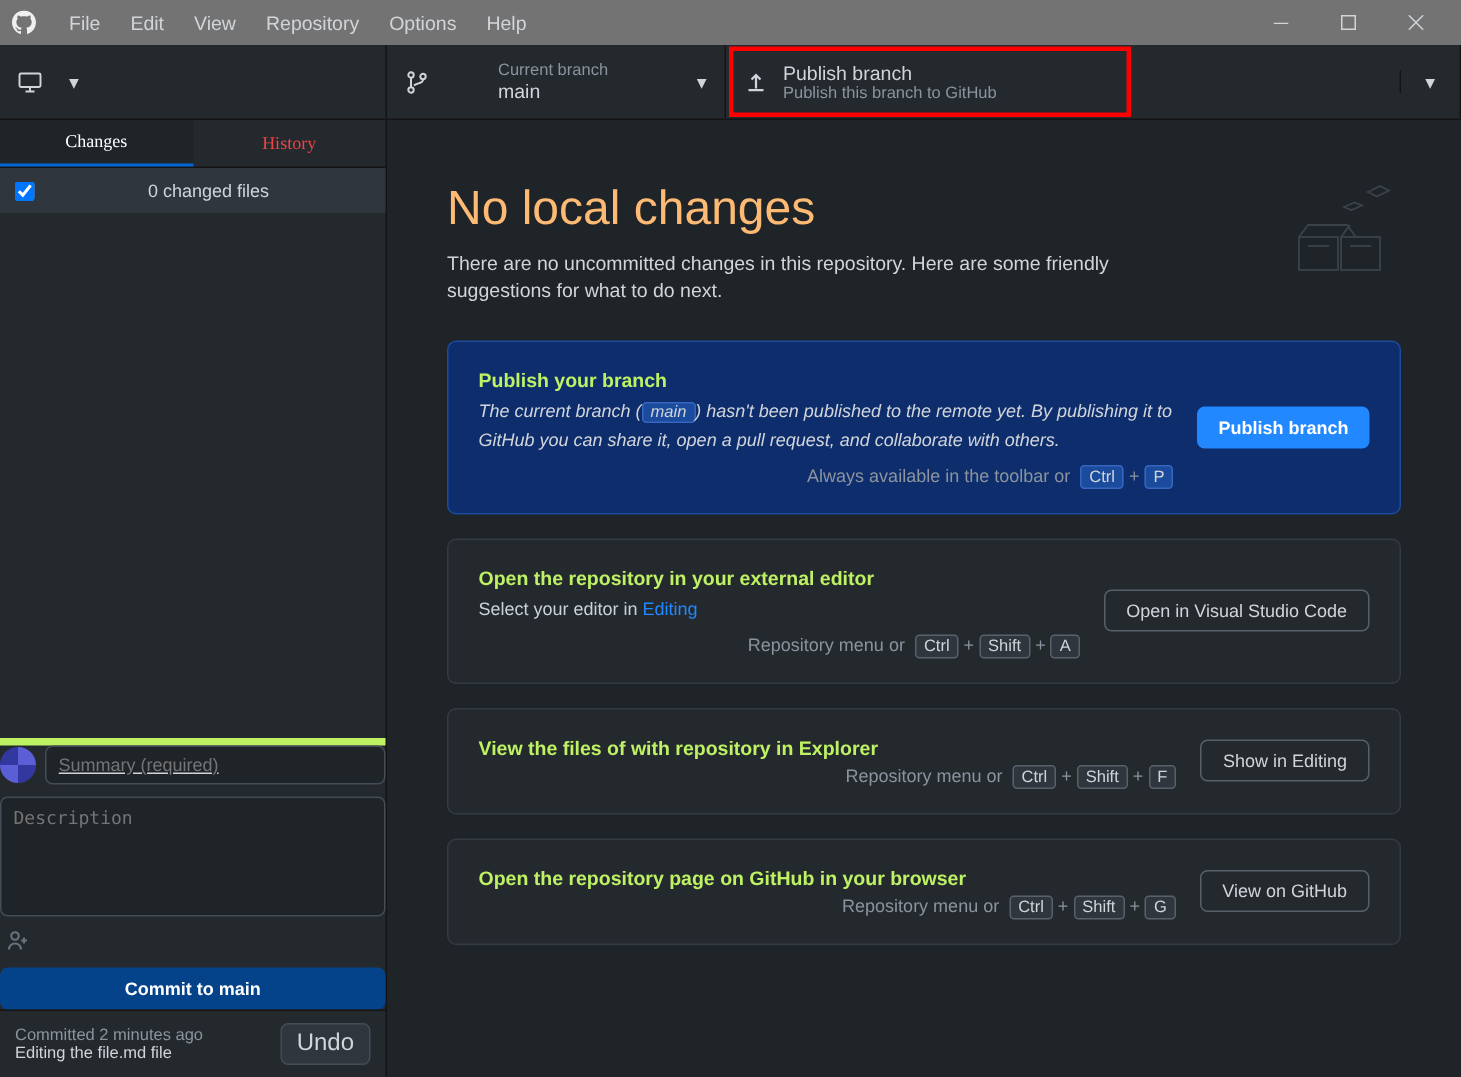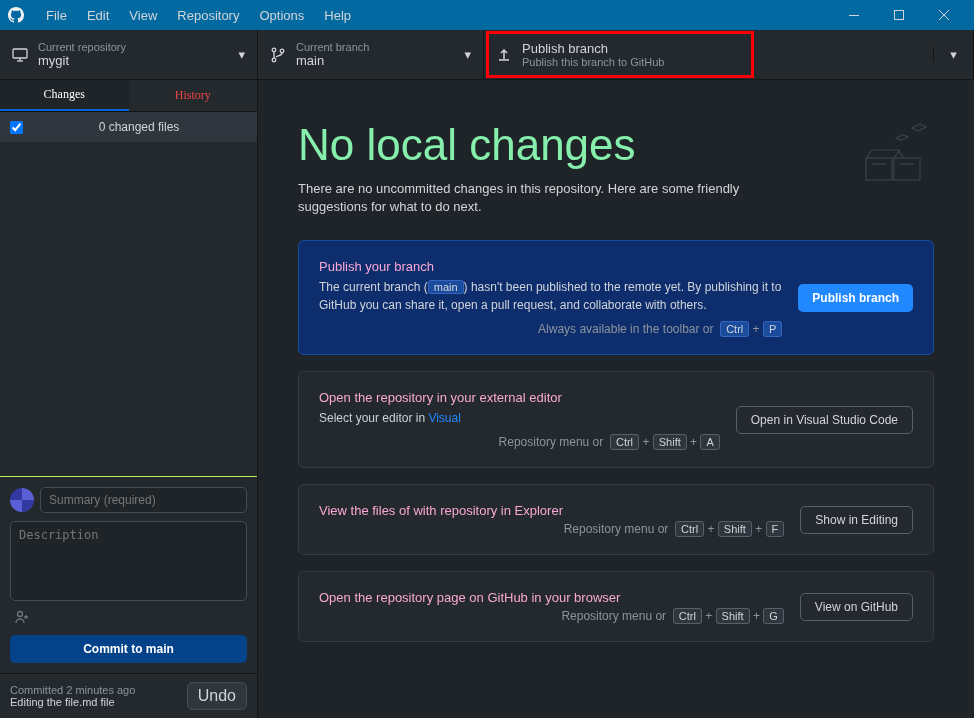--- a/index.html
+++ b/index.html
@@ -7,21 +7,21 @@
   font-family: -apple-system, BlinkMacSystemFont, "Segoe UI", Helvetica, Arial, sans-serif;
   background: #1f2428;
   color: #d1d5da;
   width: 974px;
   height: 718px;
   overflow: hidden;
   font-size: 13px;
 }
 .titlebar {
   height: 30px;
-  background: #0369a1;
+  background: #737373;
   display: flex;
   align-items: center;
   padding: 0 8px;
 }
 .titlebar .logo { margin-right: 12px; display:flex; align-items:center;}
 .menu { display: flex; }
 .menu-item { padding: 0 10px; font-size: 13px; color: #d1d5da; cursor: pointer; }
 .win-controls { margin-left: auto; display: flex; }
 .win-btn { width: 45px; height: 30px; display:flex; align-items:center; justify-content:center; cursor:pointer; color:#d1d5da;}
 .toolbar {
@@ -33,65 +33,65 @@
 .tool-seg {
   display:flex; align-items:center; padding: 0 12px; cursor:pointer;
   border-right: 1px solid #141414;
 }
 .tool-seg .icon { margin-right: 10px; color:#d1d5da;}
 .tool-seg .labels { flex:1; }
 .tool-seg .top-lbl { font-size: 11px; color: #8b949e; }
 .tool-seg .bot-lbl { font-size: 13px; color: #d1d5da; font-weight:500;}
 .tool-seg .chev { margin-left:8px; color:#d1d5da;}
 .seg-repo { width: 258px; }
-.seg-branch { width: 226px; }
+.seg-branch { width: 226px; gap: 36px; }
 .seg-publish { flex:1; display:flex; padding:0;}
 .publish-main { flex:1; display:flex; align-items:center; padding:0 12px;}
 .publish-drop { width:40px; display:flex; align-items:center; justify-content:center; border-left:1px solid #141414;}
 .highlight-box {
   position:absolute; border:3px solid #ff0000; pointer-events:none;
   left: 486px; top: 31px; width: 268px; height: 47px; z-index:100;
 }
 .body-row { display:flex; height: calc(100% - 80px);}
 .sidebar {
   width: 258px; background: #24292e; display:flex; flex-direction:column;
   border-right:1px solid #141414;
 }
 .tabs { display:flex; height:32px; border-bottom:1px solid #141414;font-family:Liberation Serif, serif;}
 .tab { flex:1; display:flex; align-items:center; justify-content:center; font-size:12px; cursor:pointer; color:#ef4444;}
 .tab.active { color:#fff; border-bottom:2px solid #0366d6; background:#1f2428;}
 .changed-row { height:30px; background:#2f363d; display:flex; align-items:center; padding:6px 10px; font-size:12px;}
 .changed-row input[type=checkbox]{ margin-right:8px;}
 .changed-row .txt { flex:1; text-align:center; color:#d1d5da;}
 .spacer { flex:1; }
-.commit-area { padding: 10px; border-top:1px solid #bef264;}
+.commit-area { border-top:5px solid #bef264;text-decoration:underline;}
 .summary-row { display:flex; align-items:center; margin-bottom:8px;}
 .avatar { width:24px; height:24px; border-radius:50%; background: repeating-conic-gradient(#5a5fd6 0 25%, #3338a0 0 50%); margin-right:6px;}
 .summary-in { flex:1; background:#1f2428; border:1px solid #444c56; border-radius:5px; padding:5px 8px; color:#8b949e; font-size:12px; height:26px;}
 .desc-in { width:100%; height:80px; background:#1f2428; border:1px solid #444c56; border-radius:5px; padding:6px 8px; color:#8b949e; font-size:12px; resize:none; margin-bottom:6px;}
 .coauthor-row { color:#6a737d; font-size:14px; margin-bottom:8px; padding-left:4px;}
 .commit-btn { width:100%; background:#044289; color:#fff; border:none; border-radius:5px; padding:7px; font-size:12px; font-weight:600; cursor:pointer;}
 .footer-bar { border-top:1px solid #141414; padding:8px 10px; display:flex; align-items:center; font-size:11px;}
 .footer-text .t1{ color:#8b949e;}
 .footer-text .t2{ color:#d1d5da;}
 .undo-btn { margin-left:auto; background:#2f363d; border:1px solid #444c56; border-radius:5px; padding:4px 10px; color:#d1d5da; font-size:16px; cursor:pointer;}
 .main { flex:1; overflow-y:auto; padding: 40px 40px 20px 40px; position:relative;}
 .hero { display:flex; align-items:flex-start; margin-bottom:24px;}
-.hero-text h1 { font-size:44px; font-weight:300; color:#86efac; margin-bottom:10px;}
+.hero-text h1 { font-size:32px; font-weight:300; color:#fdba74; margin-bottom:10px;}
 .hero-text p { font-size:13px; color:#d1d5da; max-width:500px; line-height:1.4;}
 .hero-illus { margin-left:auto; width:80px; height:70px; opacity:0.5;}
 .card {
   background:#24292e; border:1px solid #353b42; border-radius:6px; padding:18px 20px;
   margin-bottom:16px; display:flex; align-items:center;
 }
 .card.primary { background:#0d2d6c; border-color:#1b4b9c;}
 .card-body { flex:1; }
-.card-title { font-weight:400; font-size:13px; color:#f9a8d4; margin-bottom:4px;}
+.card-title { font-weight:700; font-size:13px; color:#bef264; margin-bottom:4px;}
 .card-desc { font-size:12px; color:#c9d1d9; line-height:1.5; margin-bottom:8px;}
-.card.primary .card-desc { color:#d1d5da;}
+.card.primary .card-desc { color:#d1d5da;font-style:italic;}
 .card-hint { font-size:12px; color:#8b949e;text-align:right;}
 kbd { background:#2f363d; border:1px solid #5a6069; border-radius:3px; padding:1px 5px; font-size:11px; color:#d1d5da; font-family:inherit;}
 .card.primary kbd { background:#1b4b9c; border-color:#3766c0;}
 .branch-pill { background:#1b4b9c; border:1px solid #3766c0; border-radius:3px; padding:0 5px; font-size:11px;}
 .card-act { margin-left:16px;}
 .btn-primary { background:#2188ff; border:none; color:#fff; border-radius:5px; padding:7px 14px; font-size:12px; font-weight:600; cursor:pointer;}
 .btn-secondary { background:transparent; border:1px solid #586069; color:#d1d5da; border-radius:5px; padding:6px 14px; font-size:12px; cursor:pointer;}
 .link { color:#2188ff; cursor:pointer;}
 svg { display:block; }
 </style>
@@ -134,24 +134,20 @@
 
 <div class="toolbar">
   <div class="tool-seg seg-repo">
     <span class="icon">
         <svg width="16" height="16" viewBox="0 0 16 16" fill="none" stroke="currentColor" stroke-width="1.3">
           <rect x="1" y="2" width="14" height="9" rx="1"></rect>
           <line x1="5" y1="14" x2="11" y2="14"></line>
           <line x1="8" y1="11" x2="8" y2="14"></line>
         </svg>
       </span>
-    <div class="labels">
-      <div class="top-lbl">Current repository</div>
-      <div class="bot-lbl">mygit</div>
-    </div>
     <span class="chev">▾</span>
   </div>
   <div class="tool-seg seg-branch">
     <span class="icon">
         <svg width="16" height="16" viewBox="0 0 16 16" fill="none" stroke="currentColor" stroke-width="1.3">
           <circle cx="4" cy="3" r="1.8"></circle>
           <circle cx="4" cy="13" r="1.8"></circle>
           <circle cx="12" cy="4" r="1.8"></circle>
           <path d="M4 5v6M12 6c0 3-4 2-6 4"></path>
         </svg>
@@ -246,21 +242,21 @@
           <kbd>Ctrl</kbd> + <kbd>P</kbd>
         </div>
       </div>
       <div class="card-act"><button class="btn-primary">Publish branch</button></div>
     </div>
 
     <div class="card">
       <div class="card-body">
         <div class="card-title">Open the repository in your external editor</div>
         <div class="card-desc">
-          <span>Select your editor in </span><span class="link">Visual</span>
+          <span>Select your editor in </span><span class="link">Editing</span>
         </div>
         <div class="card-hint">
           <span>Repository menu or</span>&nbsp;
           <kbd>Ctrl</kbd> + <kbd>Shift</kbd> + <kbd>A</kbd>
         </div>
       </div>
       <div class="card-act"><button class="btn-secondary">Open in Visual Studio Code</button></div>
     </div>
 
     <div class="card">

